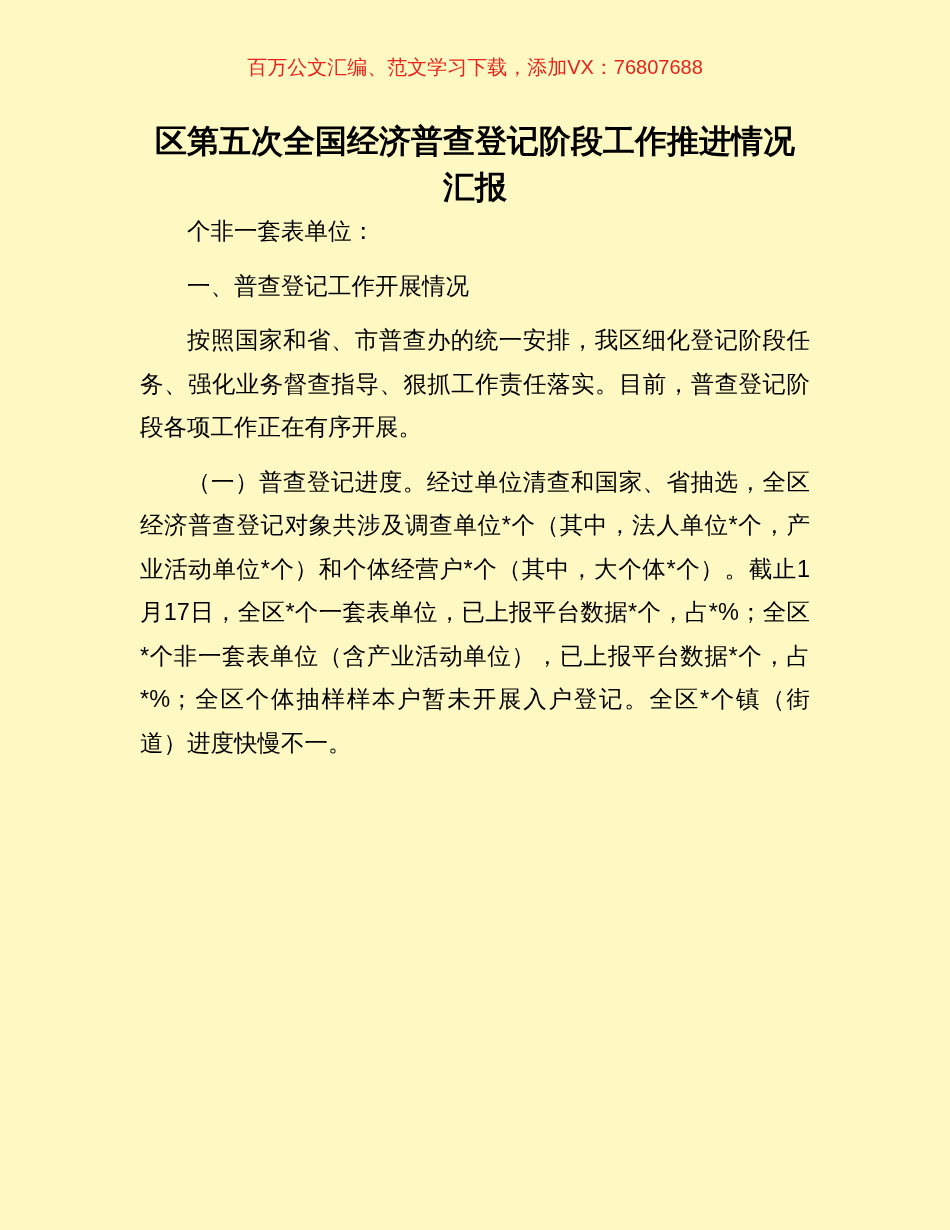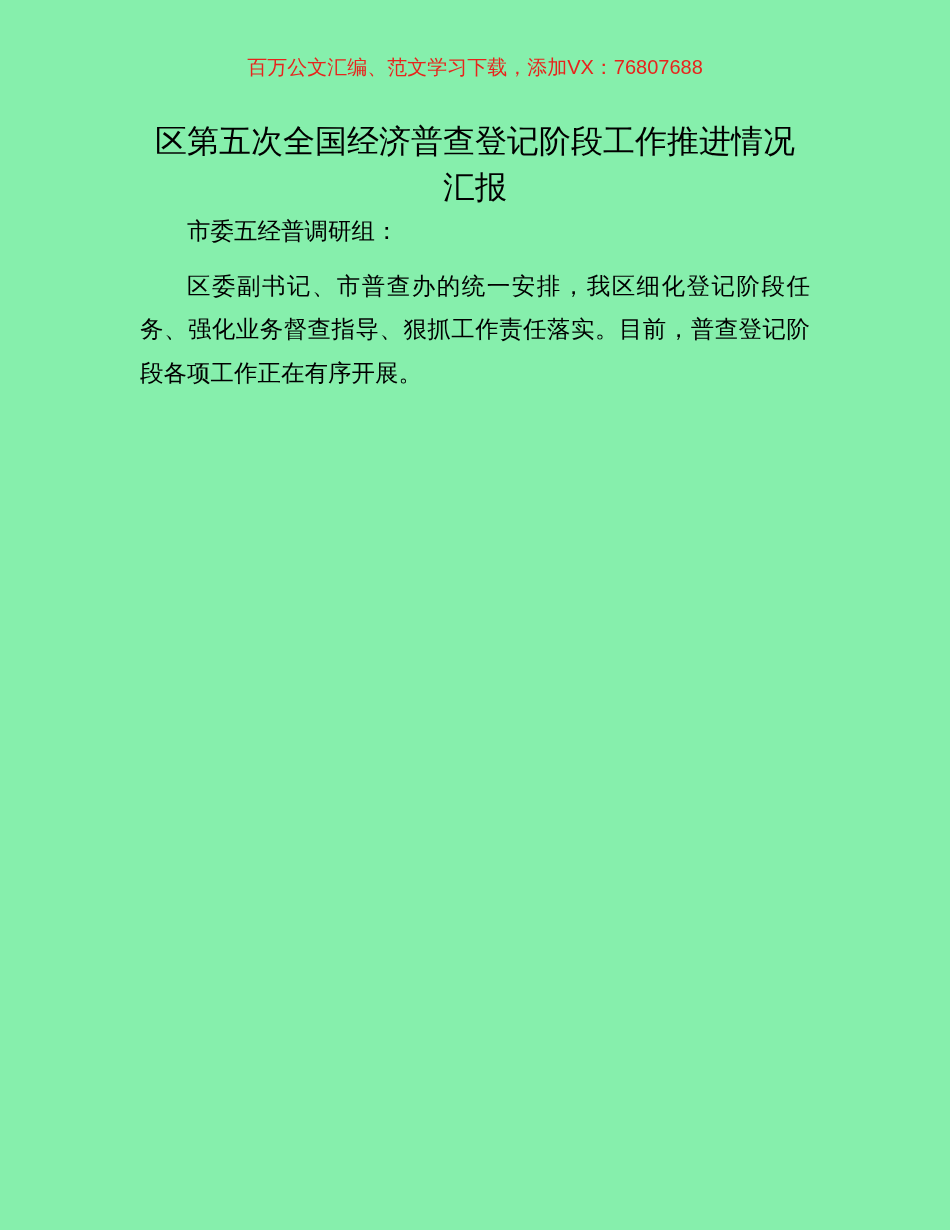--- a/index.html
+++ b/index.html
@@ -12,32 +12,32 @@
     background: #ffffff;
     overflow: hidden;
     font-family: "Liberation Sans", "DejaVu Sans", sans-serif;
     color: #000000;
   }
   .page {
     box-sizing: border-box;
     width: 950px;
     height: 1230px;
     padding: 52px 140px 0 140px;
-    background: #86efac;
+    background: #fef9c3;
   }
   .notice {
     font-size: 20px;
     line-height: 30px;
     text-align: center;
     font-weight: 400;
     white-space: nowrap;
   }
   .title {
     font-size: 32px;
-    font-weight: 400;
+    font-weight: 700;
     line-height: 46px;
     text-align: center;
     margin: 36px 0 0 0;
     color: #000000;
   }
   .body-text {
     margin-top: 0;
   }
   .para {
     font-size: 23.5px;
@@ -56,23 +56,25 @@
 </head>
 <body>
 
 <div class="page">
 
   <div class="notice" style="color: rgb(232, 35, 28);">百万公文汇编、范文学习下载，添加VX：76807688</div>
 
   <h1 class="title">区第五次全国经济普查登记阶段工作推进情况汇报</h1>
 
   <div class="body-text">
-    <p class="para">市委五经普调研组：</p>
+    <p class="para">个非一套表单位：</p>
 
 
+    <p class="para heading">一、普查登记工作开展情况</p>
 
-    <p class="para">区委副书记、市普查办的统一安排，我区细化登记阶段任务、强化业务督查指导、狠抓工作责任落实。目前，普查登记阶段各项工作正在有序开展。</p>
+    <p class="para">按照国家和省、市普查办的统一安排，我区细化登记阶段任务、强化业务督查指导、狠抓工作责任落实。目前，普查登记阶段各项工作正在有序开展。</p>
 
+    <p class="para">（一）普查登记进度。经过单位清查和国家、省抽选，全区经济普查登记对象共涉及调查单位*个（其中，法人单位*个，产业活动单位*个）和个体经营户*个（其中，大个体*个）。截止1月17日，全区*个一套表单位，已上报平台数据*个，占*%；全区*个非一套表单位（含产业活动单位），已上报平台数据*个，占*%；全区个体抽样样本户暂未开展入户登记。全区*个镇（街道）进度快慢不一。</p>
 
 
   </div>
 
 </div>
 
 </body></html>

